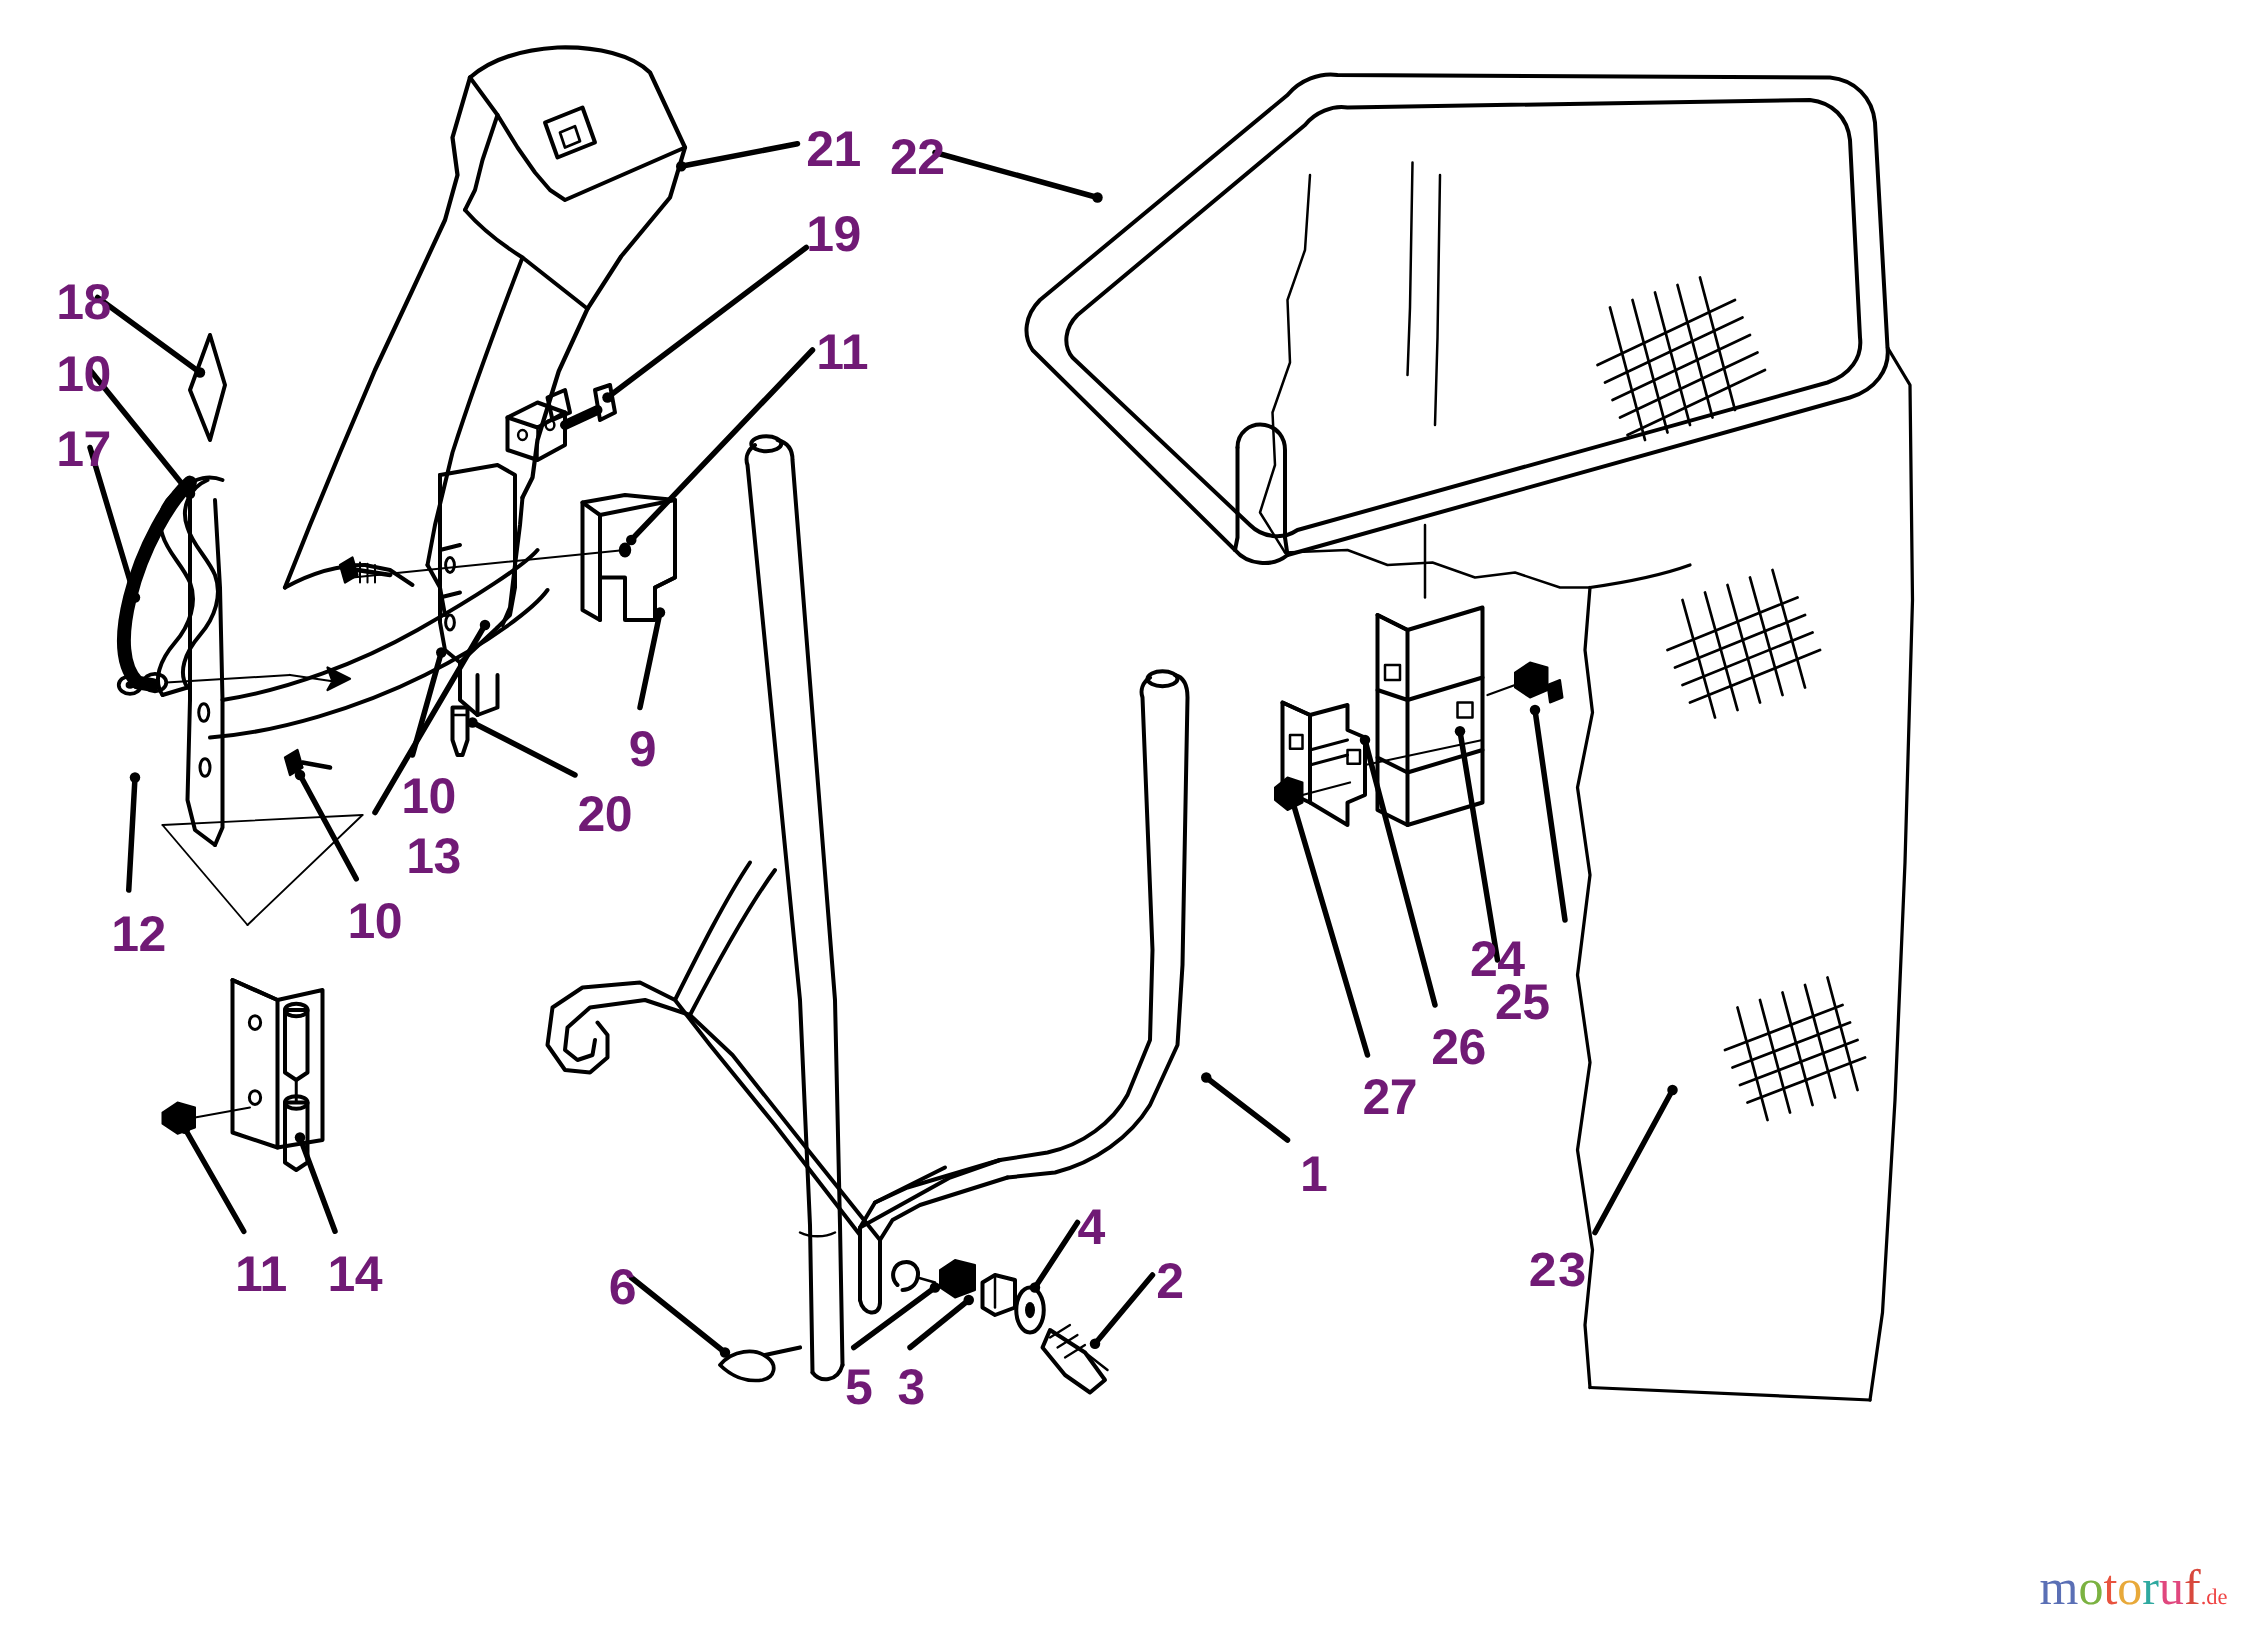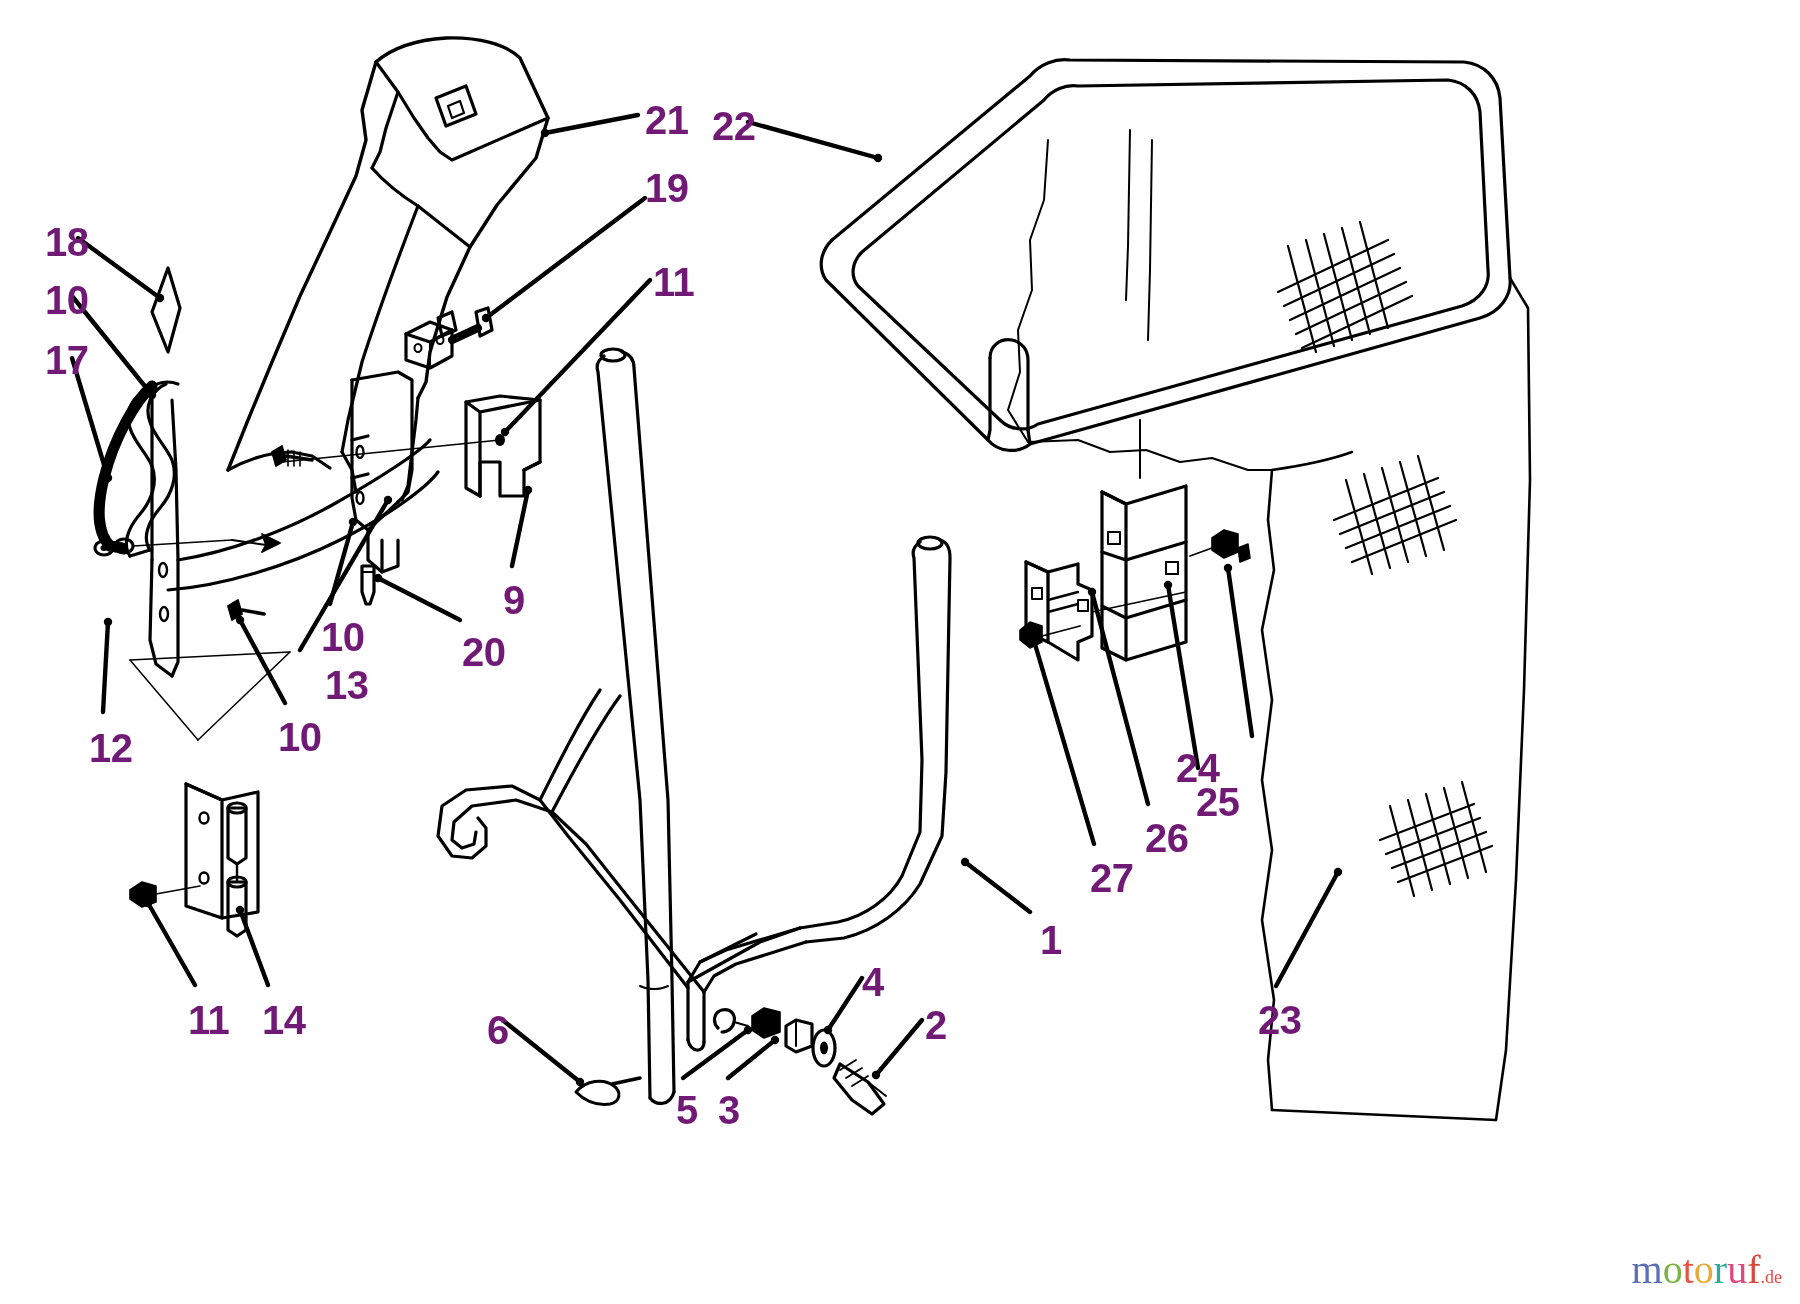--- a/index.html
+++ b/index.html
@@ -396,21 +396,21 @@
       <div class="lbl" style="left: 89px; top: 728px;">12</div>
       <div class="lbl" style="left: 293px; top: 665px; margin-left: 32px;">13</div>
       <div class="lbl" style="left: 262px; top: 1000px;">14</div>
       <div class="lbl" style="left: 45px; top: 280px;">10</div>
       <div class="lbl" style="left: 45px; top: 340px;">17</div>
       <div class="lbl" style="left: 45px; top: 222px;">18</div>
       <div class="lbl" style="left: 645px; top: 168px;">19</div>
       <div class="lbl" style="left: 462px; top: 632px;">20</div>
       <div class="lbl" style="left: 645px; top: 100px;">21</div>
       <div class="lbl" style="left: 712px; top: 106px;">22</div>
-      <div class="lbl" style="left: 1258px; top: 1000px;">23</div>
+      <div class="lbl" style="left: 1222px; top: 1000px; font-family: Liberation Mono, monospace;">23</div>
       <div class="lbl" style="left: 1176px; top: 748px;">24</div>
       <div class="lbl" style="left: 1196px; top: 782px;">25</div>
       <div class="lbl" style="left: 1145px; top: 818px;">26</div>
       <div class="lbl" style="left: 1090px; top: 858px;">27</div>
     </div>
 
   <div id="watermark">
     <span class="w1">m</span><span class="w2">o</span><span class="w3">t</span><span class="w4">o</span><span class="w5">r</span><span class="w6">u</span><span class="w7">f</span><span class="wde">.de</span>
   </div>
 

